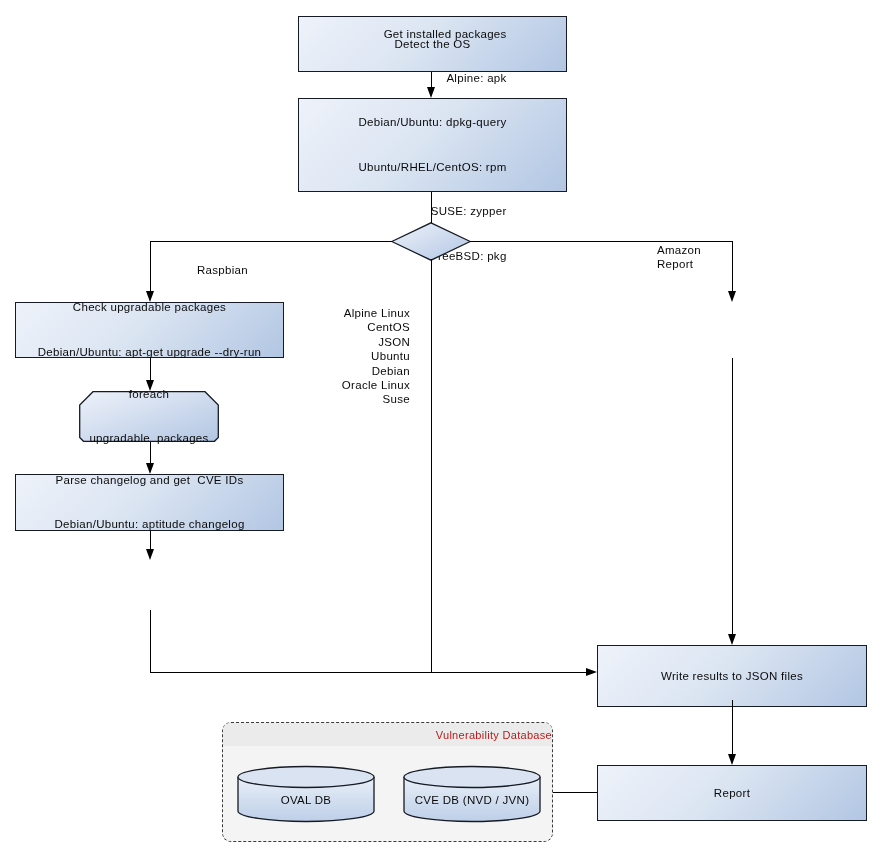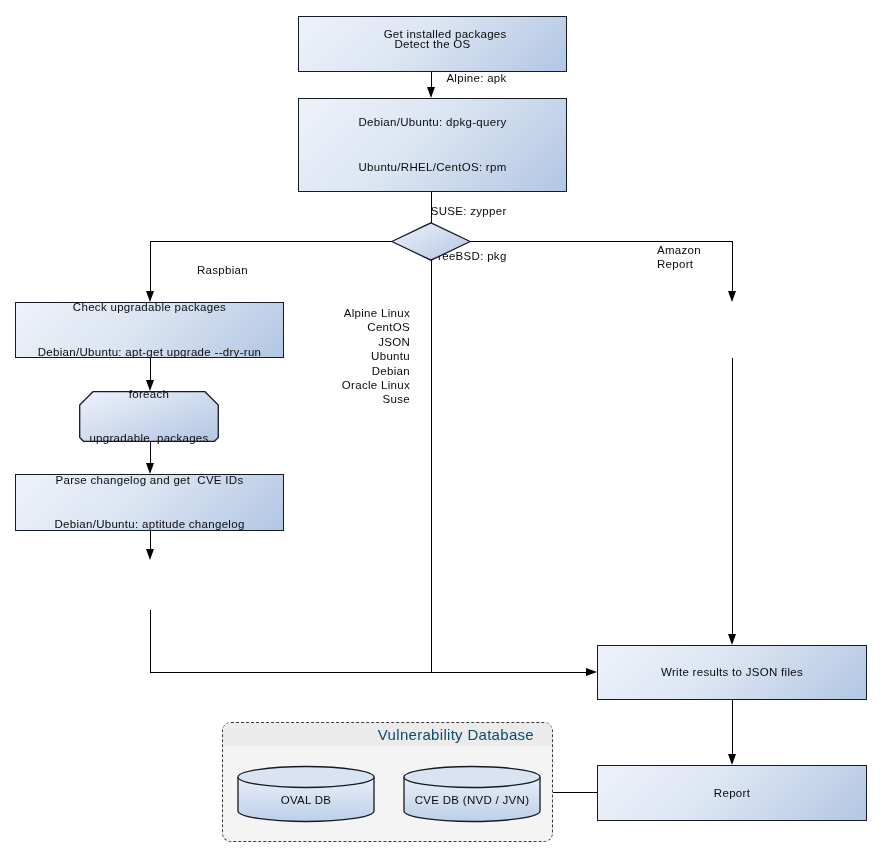--- a/index.html
+++ b/index.html
@@ -43,21 +43,21 @@
   .edge-label.right{text-align:right;}
   .edge-label.center{text-align:center;}
   .db-panel{
     position:absolute;left:222px;top:722px;width:331px;height:120px;box-sizing:border-box;
     background:#f4f4f4;border:1.5px dashed #3c3c3c;border-radius:9px;
   }
   .db-panel-header{
     position:absolute;left:0;top:0;right:0;height:23px;
     background:#ebebeb;border-radius:7px 7px 0 0;
     display:flex;align-items:center;justify-content:flex-end;
-    font-size:15px;letter-spacing:0.3px;color:#0c4a6e;padding-right:18px;box-sizing:border-box;
+    font-size:11px;letter-spacing:0.3px;color:#b91c1c;padding-right:0;box-sizing:border-box;
   }
   .cylinder{position:absolute;width:138px;height:58px;}
   .cylinder .poly-label{padding-top:13px;font-size:11.5px;}
 </style>
 </head>
 <body>
 
 <div class="stage">
 
   <div class="node" style="left:298px;top:16px;width:269px;height:56px;">
@@ -114,21 +114,21 @@
 
   <div class="node" style="left:15px;top:474px;width:269px;height:57px;">
     <div class="inner">
       <span class="ln">Parse changelog and get  CVE IDs</span>
       <span class="ln">Debian/Ubuntu: aptitude changelog</span>
     </div>
   </div>
 
 
 
-  <div class="node" style="left:597px;top:645px;width:270px;height:55px;">
+  <div class="node" style="left:597px;top:645px;width:270px;height:62px;">
     <div class="inner">Write results to JSON files</div>
   </div>
 
   <div class="node" style="left:597px;top:765px;width:270px;height:56px;">
     <div class="inner">Report</div>
   </div>
 
   <div class="edge-label center" style="left:170px;top:263px;width:105px;">Raspbian</div>
 
   <div class="edge-label right" style="left:300px;top:266px;width:110px;margin-top:40px;">

